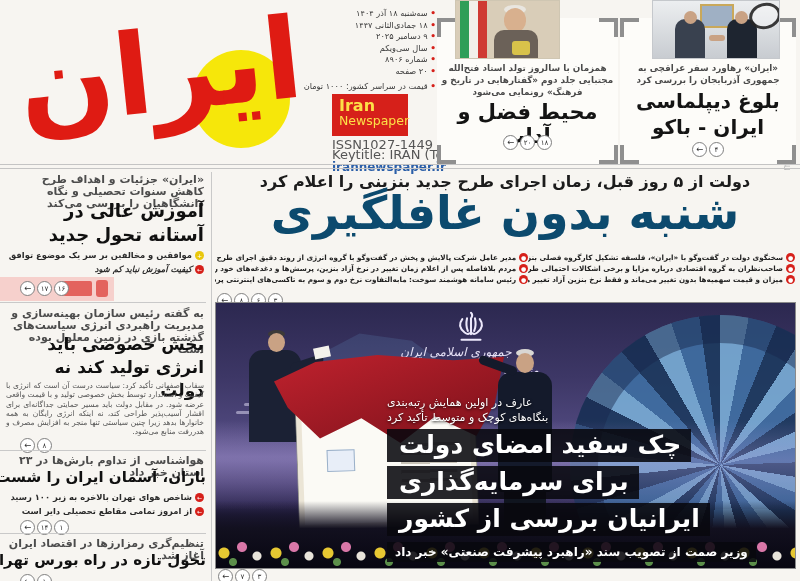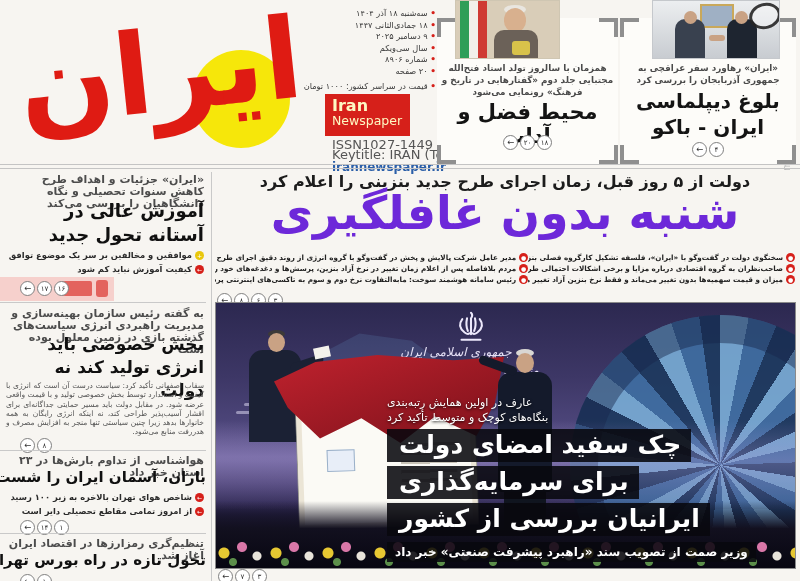--- a/index.html
+++ b/index.html
@@ -7,21 +7,21 @@
          font-family:"DejaVu Sans",sans-serif;direction:rtl;margin:0 auto;}
   .abs{position:absolute;}
   
   #yellow-circle{left:192px;top:50px;width:98px;height:98px;border-radius:50%;background:#f6e70a;}
   #logo{left:-10px;top:-18px;width:340px;height:180px;color:#df1b13;font-weight:bold;
         font-size:112px;text-align:center;transform:rotate(-6deg);line-height:180px;}
   #dates{left:330px;top:8px;width:106px;direction:rtl;}
   .dline{font-size:8.2px;color:#3a3a3a;line-height:11.5px;white-space:nowrap;}
   .dline b{color:#d6201a;font-size:9px;}
   .price{margin-top:4px;}
-  #brand{left:325px;top:94px;width:85px;height:42px;background:#d6201a;color:#fef9c3;direction:ltr;
+  #brand{left:332px;top:94px;width:76px;height:42px;background:#d6201a;color:#fde047;direction:ltr;
          padding:3px 7px;box-sizing:border-box;}
   #brand .b1{font-size:16px;font-weight:bold;line-height:17px;}
   #brand .b2{font-size:12.5px;line-height:14px;}
   #issn{left:332px;top:140px;direction:ltr;text-align:left;}
   #issn .i1,#issn .i2{font-size:13px;color:#555;line-height:10px;}
   #issn .i3{font-size:12px;color:#2b5fa8;font-weight:bold;line-height:14px;}
   #wm{left:781px;top:55px;writing-mode:vertical-rl;transform:rotate(180deg);direction:ltr;
       font-size:10px;letter-spacing:2px;color:#bdbdbd;}
   #rule{left:0;top:164px;width:800px;height:3px;border-top:1px solid #c4c4c4;border-bottom:1px solid #c4c4c4;}
   
@@ -52,21 +52,21 @@
   #p2l{left:22px;background:#39414f;}
   #p2r{left:74px;background:#1e2530;}
   .p2head{position:absolute;top:10px;width:13px;height:13px;border-radius:50%;background:#c9a284;}
   #p2hl{left:31px;} #p2hr{left:82px;}
   #p2shake{position:absolute;left:56px;top:34px;width:16px;height:6px;background:#c9a284;border-radius:3px;}
   #p2scribble{position:absolute;left:96px;top:2px;width:26px;height:20px;border:3px solid rgba(25,25,25,.85);
               border-radius:50%;transform:rotate(-15deg);background:rgba(255,255,255,.35);}
   
   #vdiv{left:211px;top:172px;width:1px;height:409px;background:#c9c9c9;}
   #lead-kicker{left:215px;top:172px;width:580px;text-align:center;font-size:16px;font-weight:bold;color:#1c1c1c;}
-  #lead-head{left:215px;top:186px;width:580px;text-align:center;font-size:46px;font-weight:900;color:#6d28d9;
+  #lead-head{left:215px;top:186px;width:580px;text-align:center;font-size:46px;font-weight:900;color:#0c4a6e;
              letter-spacing:-1px;}
   #lead-bullets{left:215px;top:253px;width:580px;display:flex;direction:rtl;}
   .lcol{display:flex;flex-direction:column;gap:2px;overflow:hidden;}
   #lcol-r{width:46%;} #lcol-l{width:54%;}
   .brow{display:flex;direction:rtl;align-items:center;gap:3px;white-space:nowrap;overflow:hidden;}
   .bdot{width:9px;height:9px;border-radius:50%;background:#d6201a;color:#fff;font-size:6px;line-height:9px;
         text-align:center;flex:0 0 auto;}
   .bdot.plus{background:#e9c70c;}
   .btxt{font-size:7.2px;font-weight:bold;color:#222;}
   #lead-pages{left:217px;top:293px;}
@@ -247,21 +247,21 @@
     <span class="pgc">۶</span>
     <span class="pgc">۳</span>
   </div>
 
   <div class="abs skick" style="left:6px;top:174px;width:198px;">«ایران» جزئیات و اهداف طرح کاهش سنوات تحصیلی و نگاه دانشگاهیان را بررسی می‌کند</div>
   <div class="abs shead" style="left:6px;top:199px;width:198px;font-size:18px;line-height:24px;">آموزش عالی در آستانه تحول جدید</div>
   <div class="abs brow" style="left:6px;top:250px;width:198px;">
     <span class="bdot plus">+</span>
     <span class="sbtxt">موافقین و مخالفین بر سر یک موضوع توافق دارند</span>
   </div>
-  <div class="abs brow" style="left:6px;top:264px;width:198px;">
+  <div class="abs brow" style="left:6px;top:264px;width:198px;font-style:italic;">
     <span class="bdot">←</span>
     <span class="sbtxt">کیفیت آموزش نباید کم شود</span>
   </div>
   <div id="stamp" class="abs">
       <i class="s1"></i>
       <i class="s2"></i>
     </div>
   <div class="abs pgrow" style="left:20px;top:281px;">
     <span class="pgc ar">←</span>
     <span class="pgc">۱۷</span>

